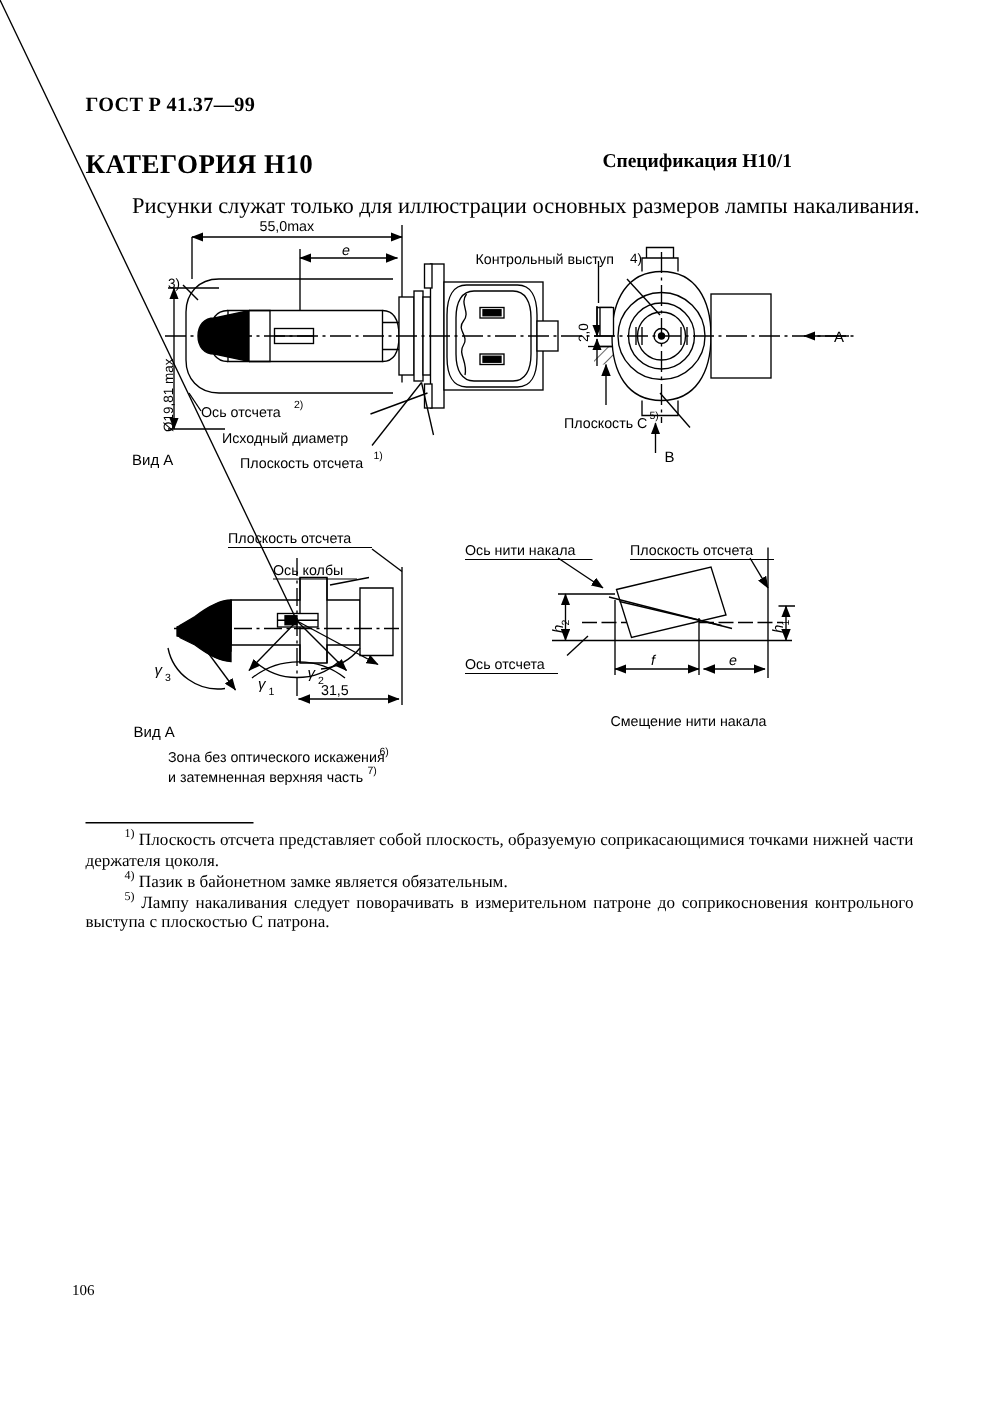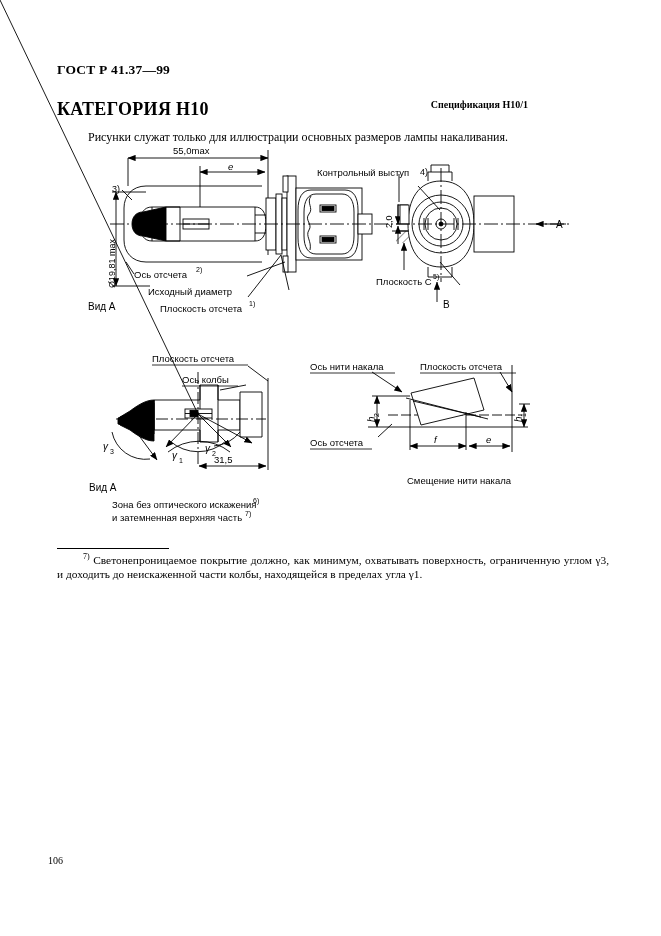--- a/index.html
+++ b/index.html
@@ -40,28 +40,28 @@
     font-weight: bold;
     font-size: 18px;
     letter-spacing: 0.3px;
     white-space: nowrap;
   }
   .spec {
     position: absolute;
     right: 52px; top: 99px;
     font-family: "Liberation Serif", serif;
     font-weight: bold;
-    font-size: 10px;
+    font-size: 13px;
     white-space: nowrap;
   }
   .intro {
     position: absolute;
     left: 88px; top: 130px;
     font-family: "Liberation Serif", serif;
-    font-size: 12px;
+    font-size: 15px;
     white-space: nowrap;
   }
 
   
   .figures {
     position: absolute;
     left: 0; top: 0;
     width: 661px;
     height: 936px;
     pointer-events: none;
@@ -438,20 +438,28 @@
         <text x="486" y="443" font-style="italic">e</text>
         <text x="407" y="484">Смещение нити накала</text>
       </g>
     </svg>
   </div>
 
   <div class="footnotes">
     <div class="fn-rule"></div>
 
     <p class="fn">
-      <sup>7)</sup>
-      <span>Светонепроницаемое покрытие должно, как минимум, охватывать поверхность, ограниченную  углом γ3, и доходить до неискаженной части колбы, находящейся в пределах угла γ1.</span>
+      <sup>1)</sup>
+      <span>Плоскость отсчета представляет собой плоскость, образуемую  соприкасающимися точками нижней части держателя цоколя.</span>
+    </p>
+    <p class="fn">
+      <sup>4)</sup>
+      <span>Пазик в байонетном замке является обязательным.</span>
+    </p>
+    <p class="fn">
+      <sup>5)</sup>
+      <span>Лампу накаливания следует поворачивать в измерительном патроне до соприкосновения контрольного выступа с плоскостью С  патрона.</span>
     </p>
   </div>
 
   <div class="page-number">106</div>
 
 </div>
 
 </body></html>

